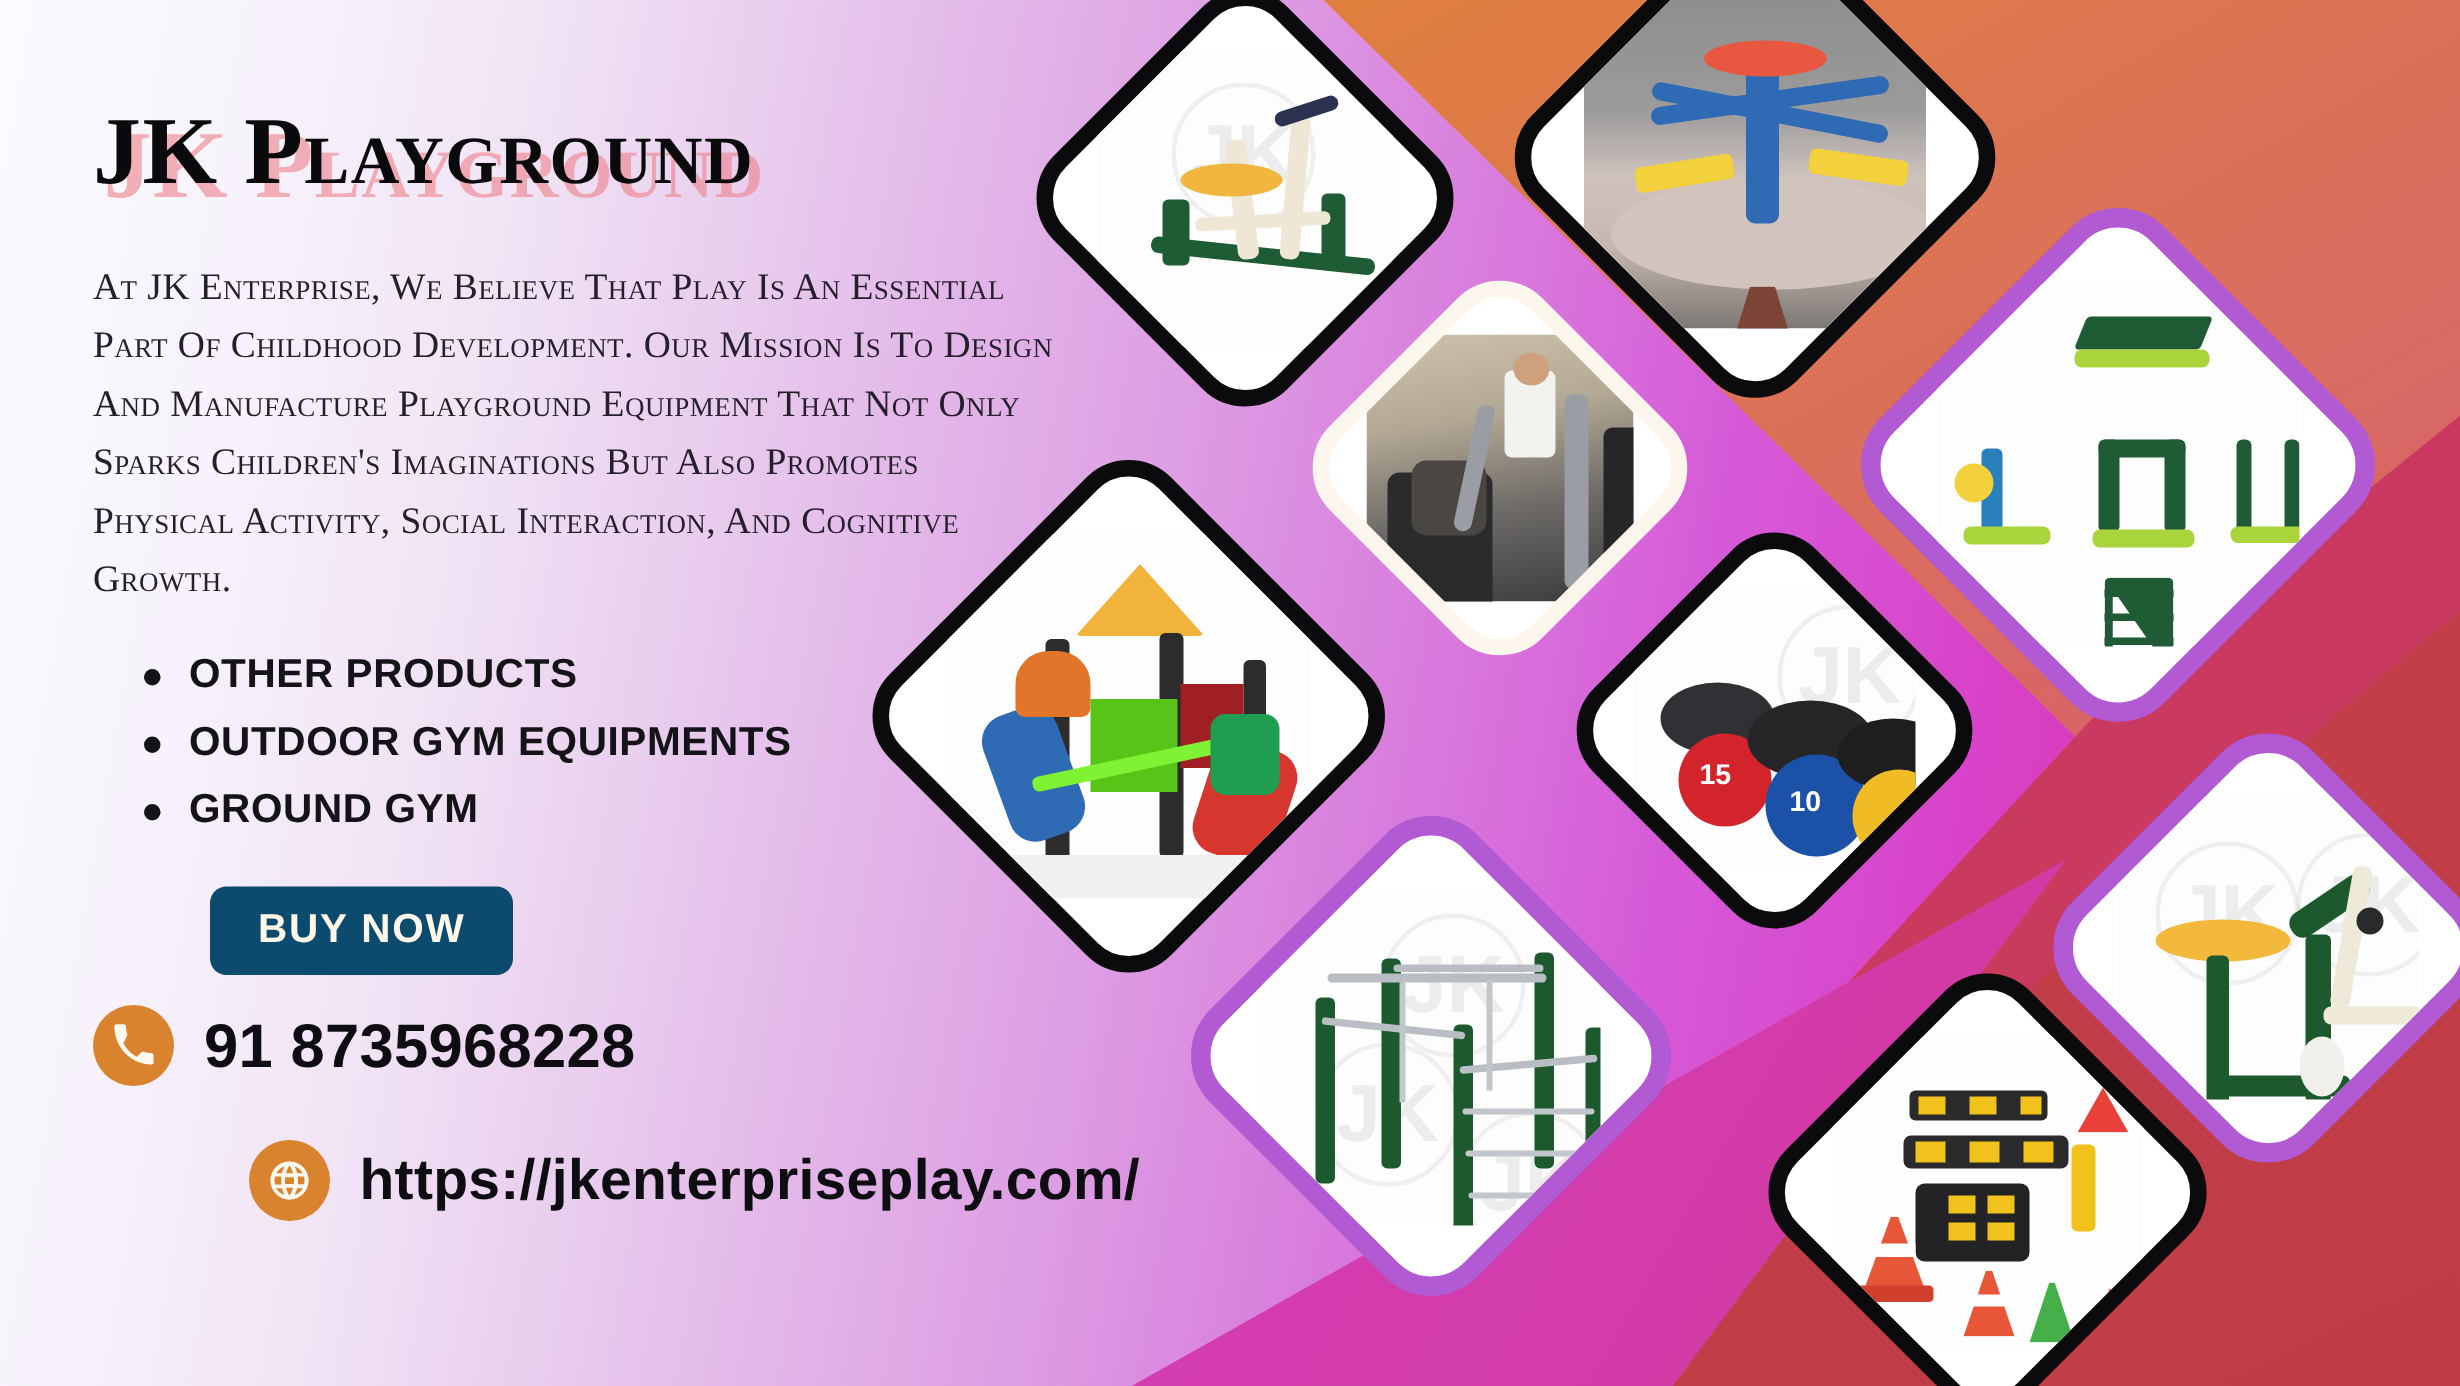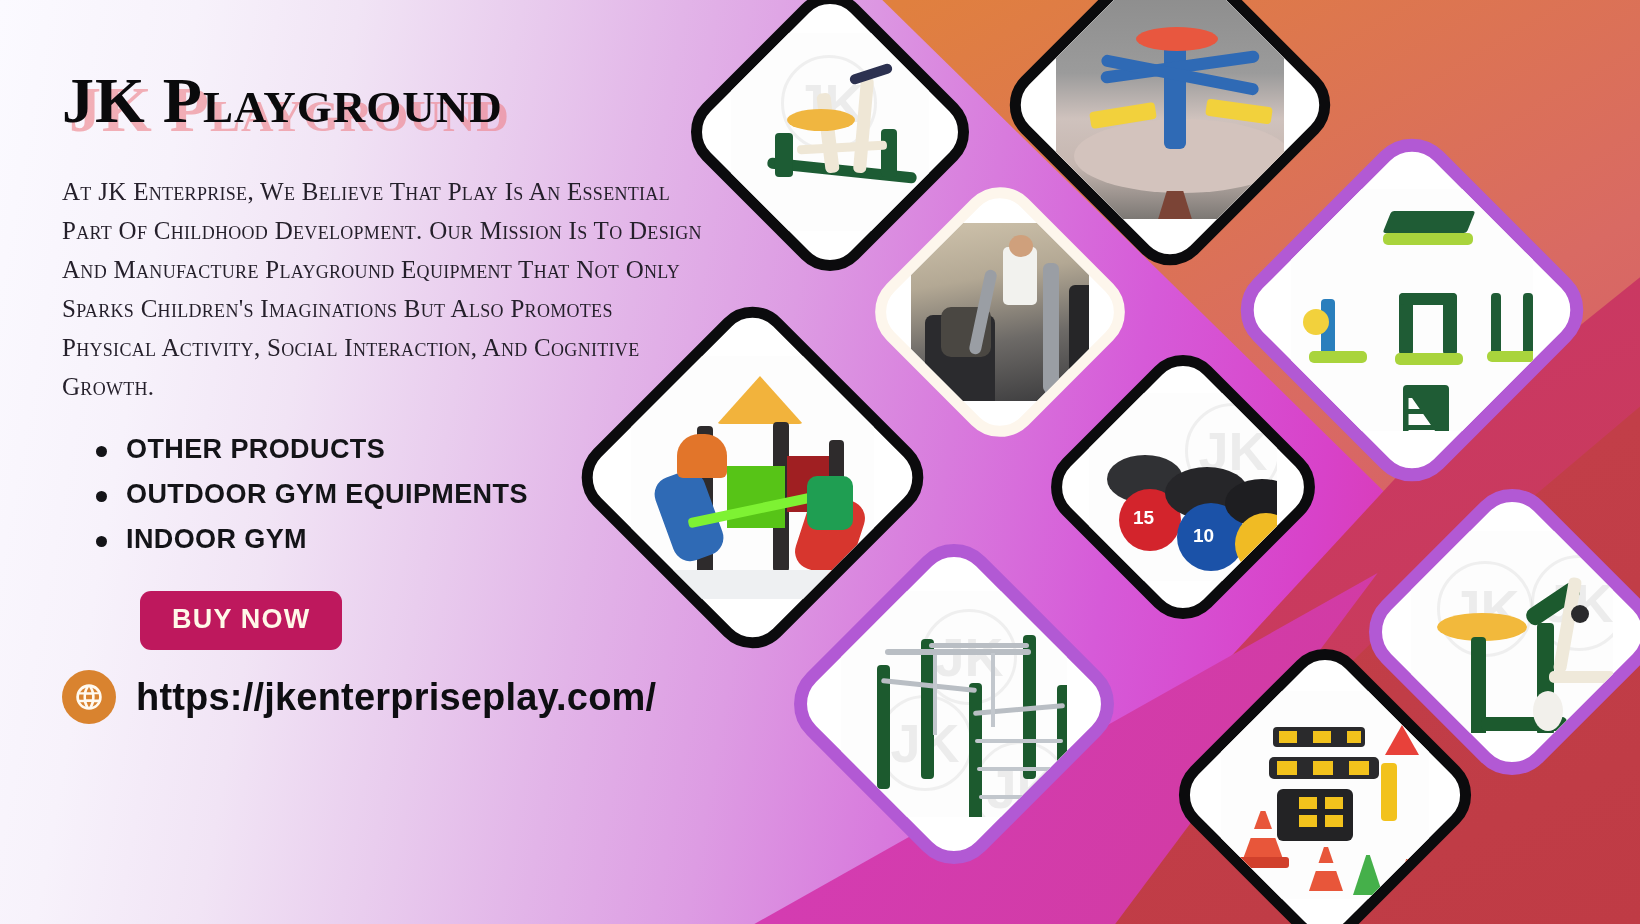--- a/index.html
+++ b/index.html
@@ -134,36 +134,36 @@
     background: #141418;
   }
 
   
   .cta {
     display: inline-block;
     margin: 22px 0 0 78px;
     padding: 13px 32px 15px;
     border: none;
     border-radius: 11px;
-    background: #be185d;
+    background: #0c4a6e;
     color: #fff8e8;
     font-size: 27px;
     font-weight: 700;
     letter-spacing: 1.2px;
     cursor: pointer;
   }
 
   
   .contact-row {
     display: flex;
     align-items: center;
     gap: 20px;
     margin-top: 20px;
   }
-  .contact-row + .contact-row { margin-top: 22px; }
+  .contact-row + .contact-row { margin-top: 36px; justify-content: flex-end; }
 
   .c-icon {
     flex: none;
     width: 54px; height: 54px;
     border-radius: 50%;
     background: #d9832f;
     display: flex;
     align-items: center;
     justify-content: center;
   }
@@ -413,25 +413,33 @@
 
 
       <h1 class="brand-title">JK Playground</h1>
     </div>
 
     <p class="about">At JK Enterprise, We Believe That Play Is An Essential Part Of Childhood Development. Our Mission Is To Design And Manufacture Playground Equipment That Not Only Sparks Children's Imaginations But Also Promotes Physical Activity, Social Interaction, And Cognitive Growth.</p>
 
     <ul class="bullets">
       <li>OTHER PRODUCTS</li>
       <li>OUTDOOR GYM EQUIPMENTS</li>
-      <li>INDOOR GYM</li>
+      <li>GROUND GYM</li>
     </ul>
 
     <button class="cta">BUY NOW</button>
 
+    <div class="contact-row">
+      <span class="c-icon">
+        <svg viewBox="0 0 24 24">
+            <path d="M6.6 10.8c1.6 3.1 4.1 5.6 7.2 7.2l2.4-2.4c.3-.3.8-.4 1.2-.3 1.3.4 2.7.7 4.1.7.7 0 1.2.5 1.2 1.2V21c0 .7-.5 1.2-1.2 1.2C10.9 22.2 1.8 13.1 1.8 1.9 1.8 1.2 2.3.7 3 .7h3.8c.7 0 1.2.5 1.2 1.2 0 1.4.2 2.8.7 4.1.1.4 0 .9-.3 1.2L6.6 10.8z"></path>
+          </svg>
+      </span>
+      <span class="c-text">91 8735968228</span>
+    </div>
 
     <div class="contact-row">
       <span class="c-icon">
         <svg viewBox="0 0 24 24">
           <path d="M12 1.8A10.2 10.2 0 1 0 22.2 12 10.21 10.21 0 0 0 12 1.8zm7.1 6.3h-3a15.6 15.6 0 0 0-1.4-3.6 8.25 8.25 0 0 1 4.4 3.6zM12 3.9a14 14 0 0 1 1.9 4.2h-3.8A14 14 0 0 1 12 3.9zM4 12a8.3 8.3 0 0 1 .3-2.1h3.4a17.2 17.2 0 0 0 0 4.2H4.3A8.3 8.3 0 0 1 4 12zm.9 4.1h3a15.6 15.6 0 0 0 1.4 3.6 8.25 8.25 0 0 1-4.4-3.6zm3-8H4.9a8.25 8.25 0 0 1 4.4-3.6 15.6 15.6 0 0 0-1.4 3.6zM12 20.1a14 14 0 0 1-1.9-4.2h3.8a14 14 0 0 1-1.9 4.2zm2.3-6.3H9.7a15.3 15.3 0 0 1 0-3.6h4.6a15.3 15.3 0 0 1 0 3.6zm.4 5.9a15.6 15.6 0 0 0 1.4-3.6h3a8.25 8.25 0 0 1-4.4 3.6zm1.7-5.7a17.2 17.2 0 0 0 0-4.2h3.4a8.1 8.1 0 0 1 0 4.2z"></path>
         </svg>
       </span>
       <span class="c-text url">https://jkenterpriseplay.com/</span>
     </div>
 

